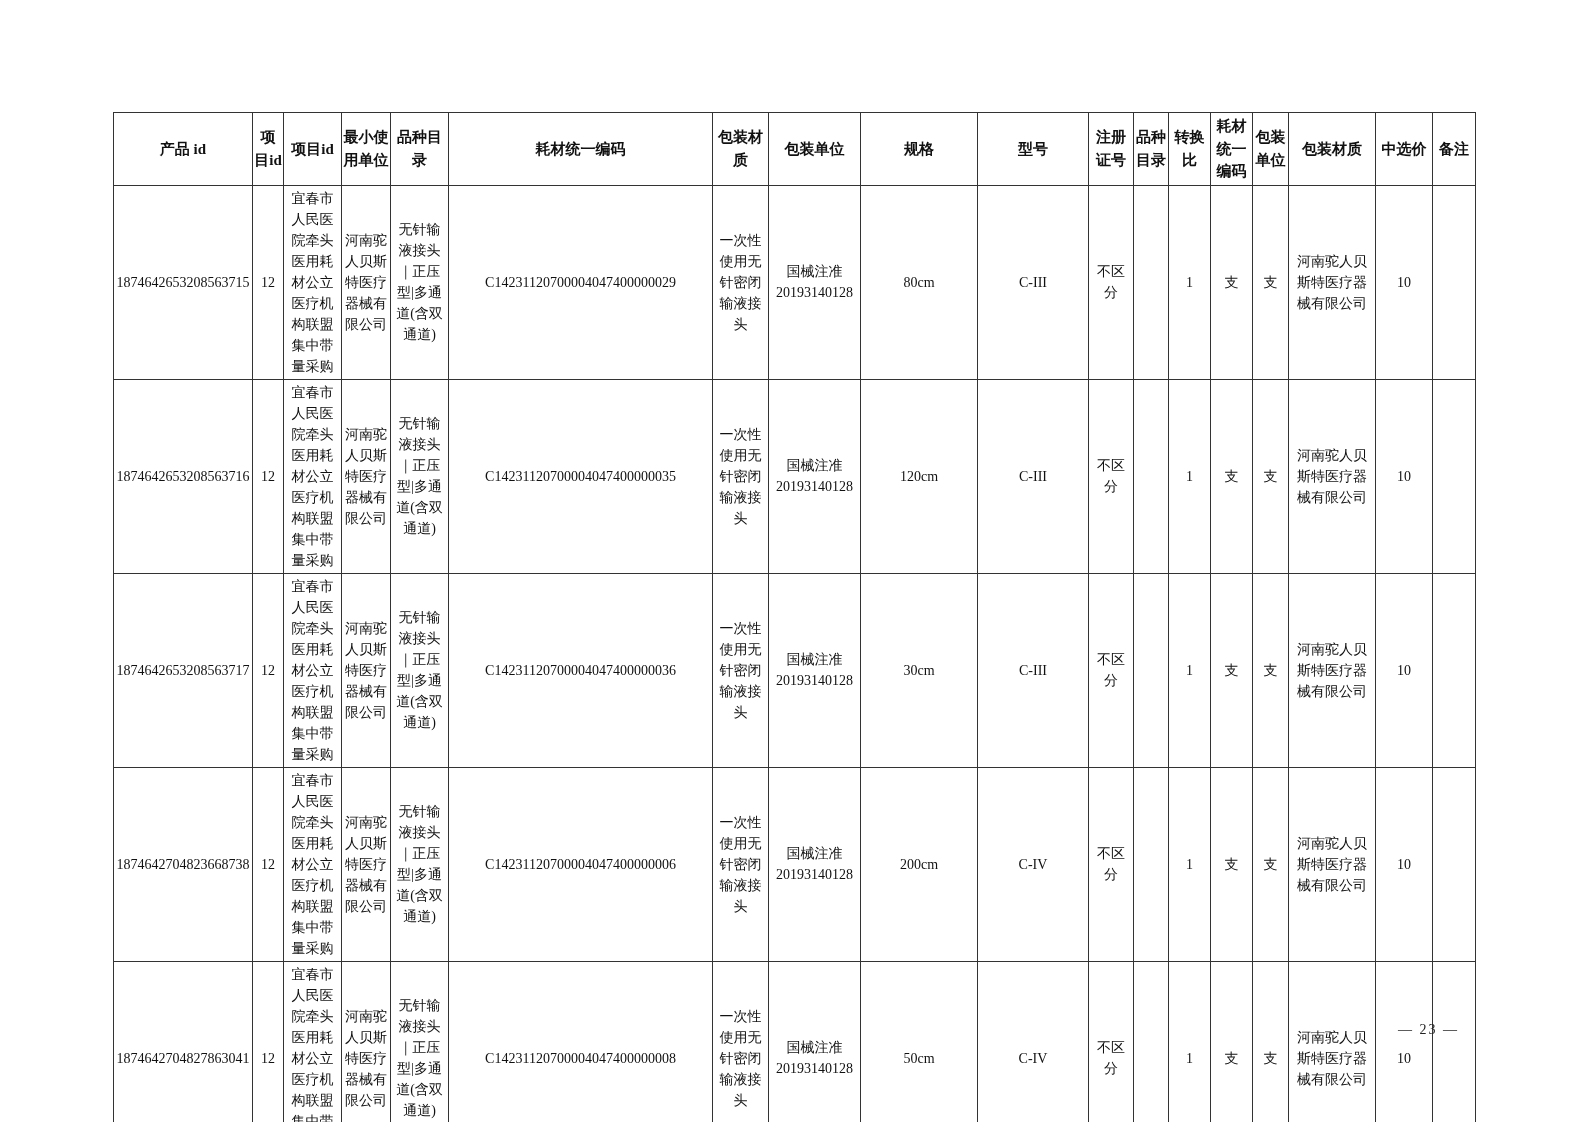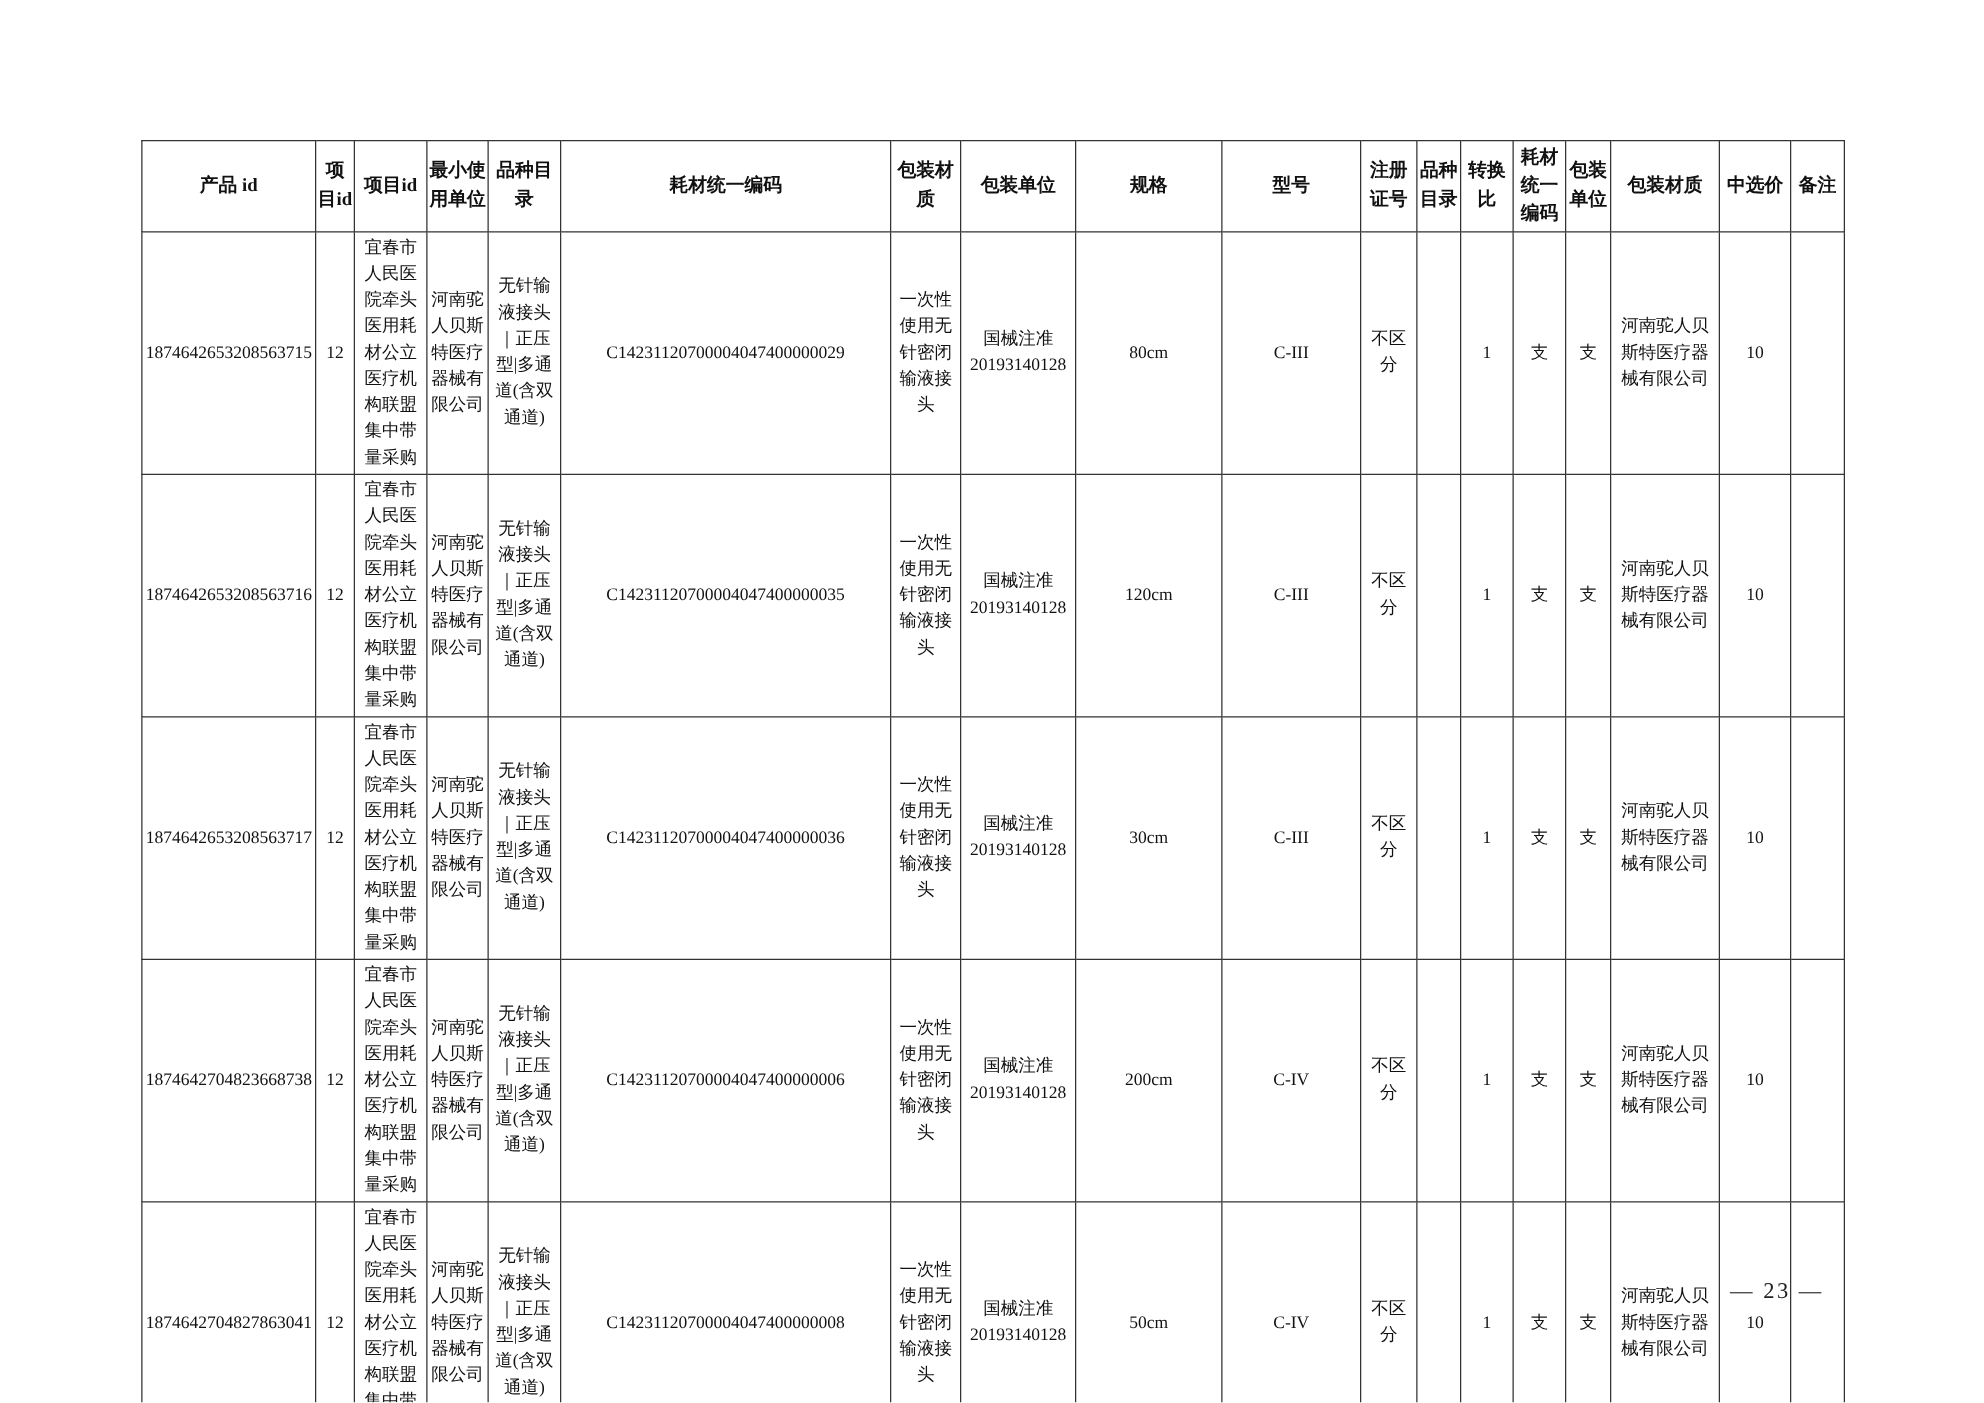--- a/index.html
+++ b/index.html
@@ -42,21 +42,21 @@
   }
   table.doc-table td {
     font-size: 14px;
     height: 133px;
     padding: 2px 2px;
   }
   .page-number {
     position: absolute;
     top: 1022px;
     right: 128px;
-    font-size: 18px;
+    font-size: 14px;
     color: #222222;
     letter-spacing: 2px;
   }
 </style>
 </head>
 <body>
 
 <div class="page">
 
   <table class="doc-table">

